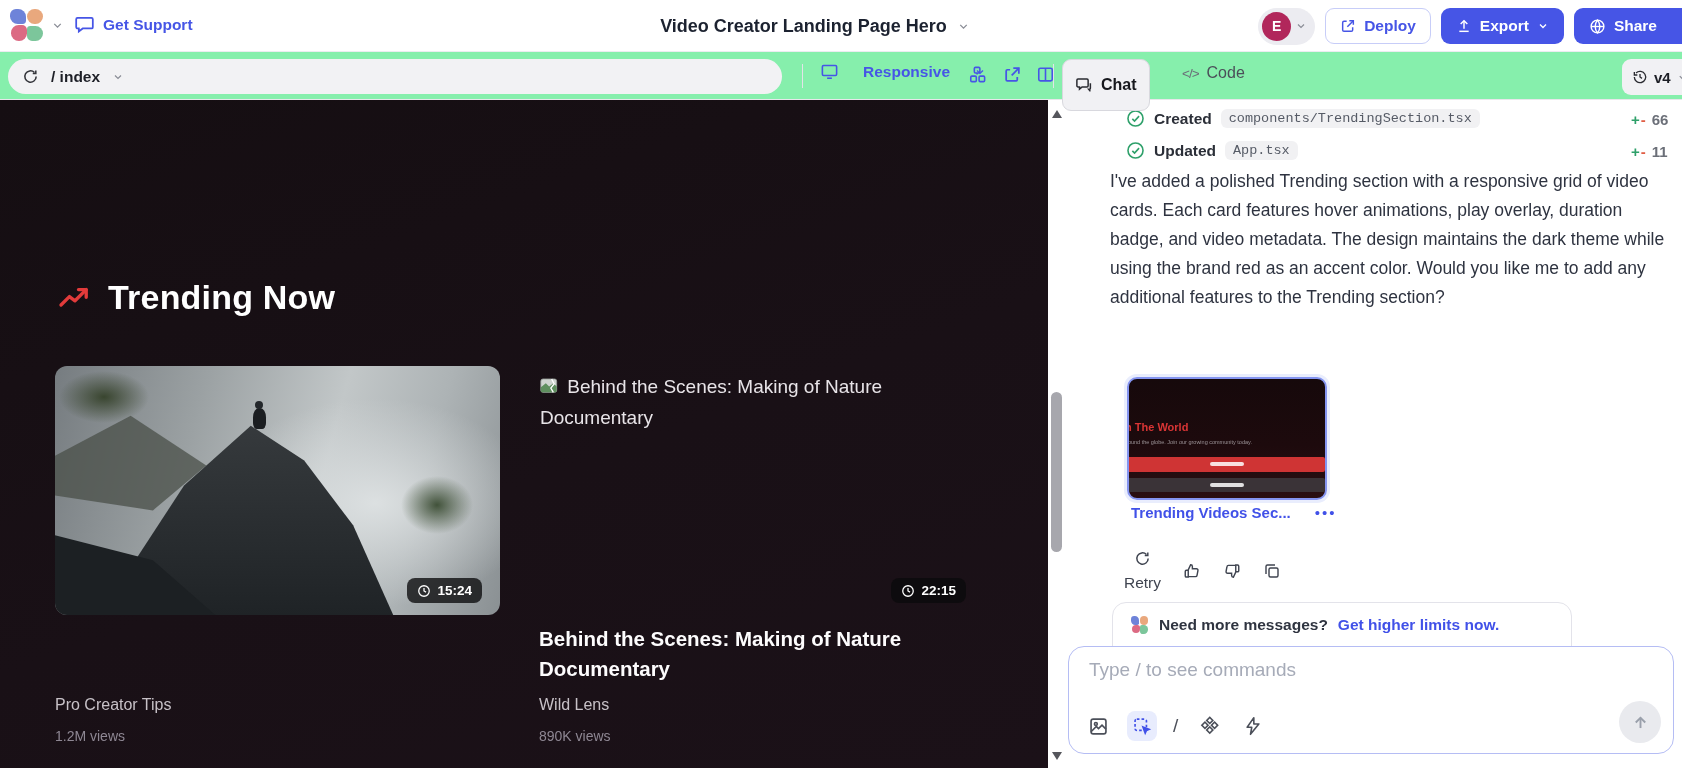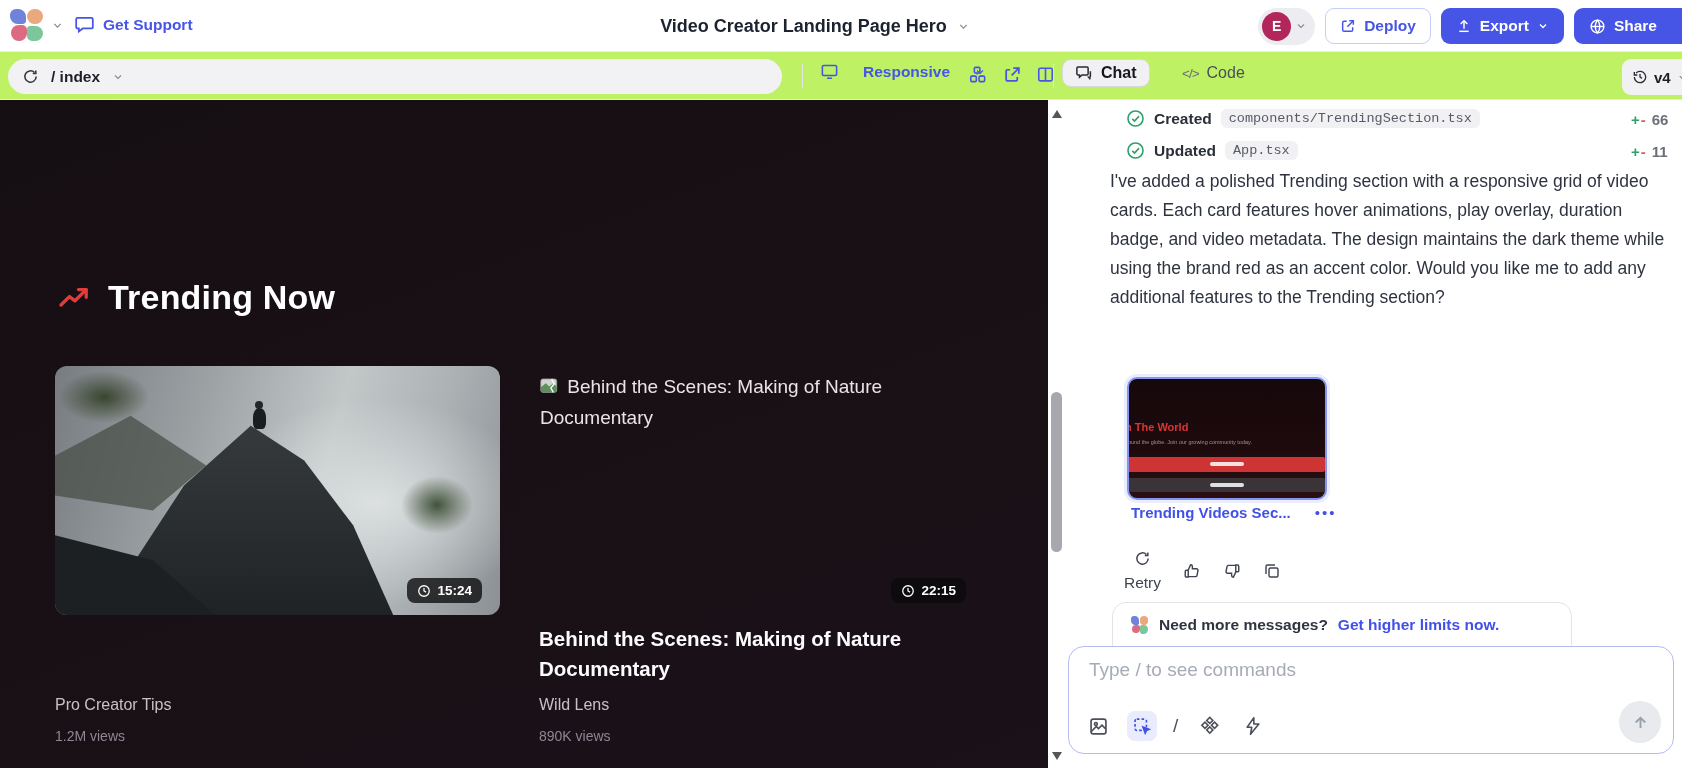--- a/index.html
+++ b/index.html
@@ -30,29 +30,29 @@
   .avatar { width:29px; height:29px; border-radius:50%; background:#b1275b; color:#fff;
     font-size:14px; font-weight:700; display:flex; align-items:center; justify-content:center; }
   .btn { display:flex; align-items:center; gap:8px; height:36px; border-radius:9px;
     font-size:15.5px; font-weight:600; padding:0 14px; cursor:pointer; border:1px solid transparent; }
   .btn-deploy { background:#fff; border-color:#c7cdf8; color:#4655e6; }
   .btn-solid { background:#4655e6; color:#fff; }
   .btn-share { border-radius:9px 0 0 9px; padding-right:24px; }
 
   
   .toolbar { position:absolute; left:0; top:52px; width:1682px; height:48px;
-    background:#bef264; border-bottom:1px solid #e7e7eb; z-index:25; }
+    background:#86efac; border-bottom:1px solid #e7e7eb; z-index:25; }
   .urlbar { position:absolute; left:8px; top:7px; width:774px; height:35px; background:#f2f2f4;
     border-radius:999px; display:flex; align-items:center; gap:12px; padding:0 14px; cursor:text; }
   .urlbar .path { font-size:15.5px; font-weight:600; color:#1d1f26; }
   .tdiv { position:absolute; top:12px; width:1px; height:24px; background:#e3e3e8; }
   .resp { position:absolute; left:820px; top:10px; display:flex; align-items:center; gap:24px;
     color:#4655e6; font-size:15.5px; font-weight:600; cursor:pointer; }
   .ticon { position:absolute; top:13px; color:#4655e6; cursor:pointer; }
-  .tab-chat { position:absolute; left:1062px; top:7px; height:28px; display:flex; align-items:center; gap:8px;
+  .tab-chat { position:absolute; left:1062px; top:7px; height:52px; display:flex; align-items:center; gap:8px;
     background:#f1f1f4; border:1px solid #d8d8de; border-radius:9px; padding:0 12px;
     color:#17181d; font-size:16px; font-weight:600; cursor:pointer; }
   .tab-code { position:absolute; left:1182px; top:12px; display:flex; align-items:center; gap:8px;
     color:#4b4f59; font-size:16px; cursor:pointer; }
   .tab-code .glyph { font-size:13.5px; letter-spacing:-1px; color:#6a6e78; }
   .version-pill { position:absolute; left:1622px; top:7px; height:36px; display:flex; align-items:center; gap:6px;
     background:#f1f1f4; border-radius:9px; padding:0 10px; color:#1d1f26; font-size:15px; font-weight:600; cursor:pointer; }
 
   
   .preview { position:absolute; left:0; top:100px; width:1048px; height:668px;

